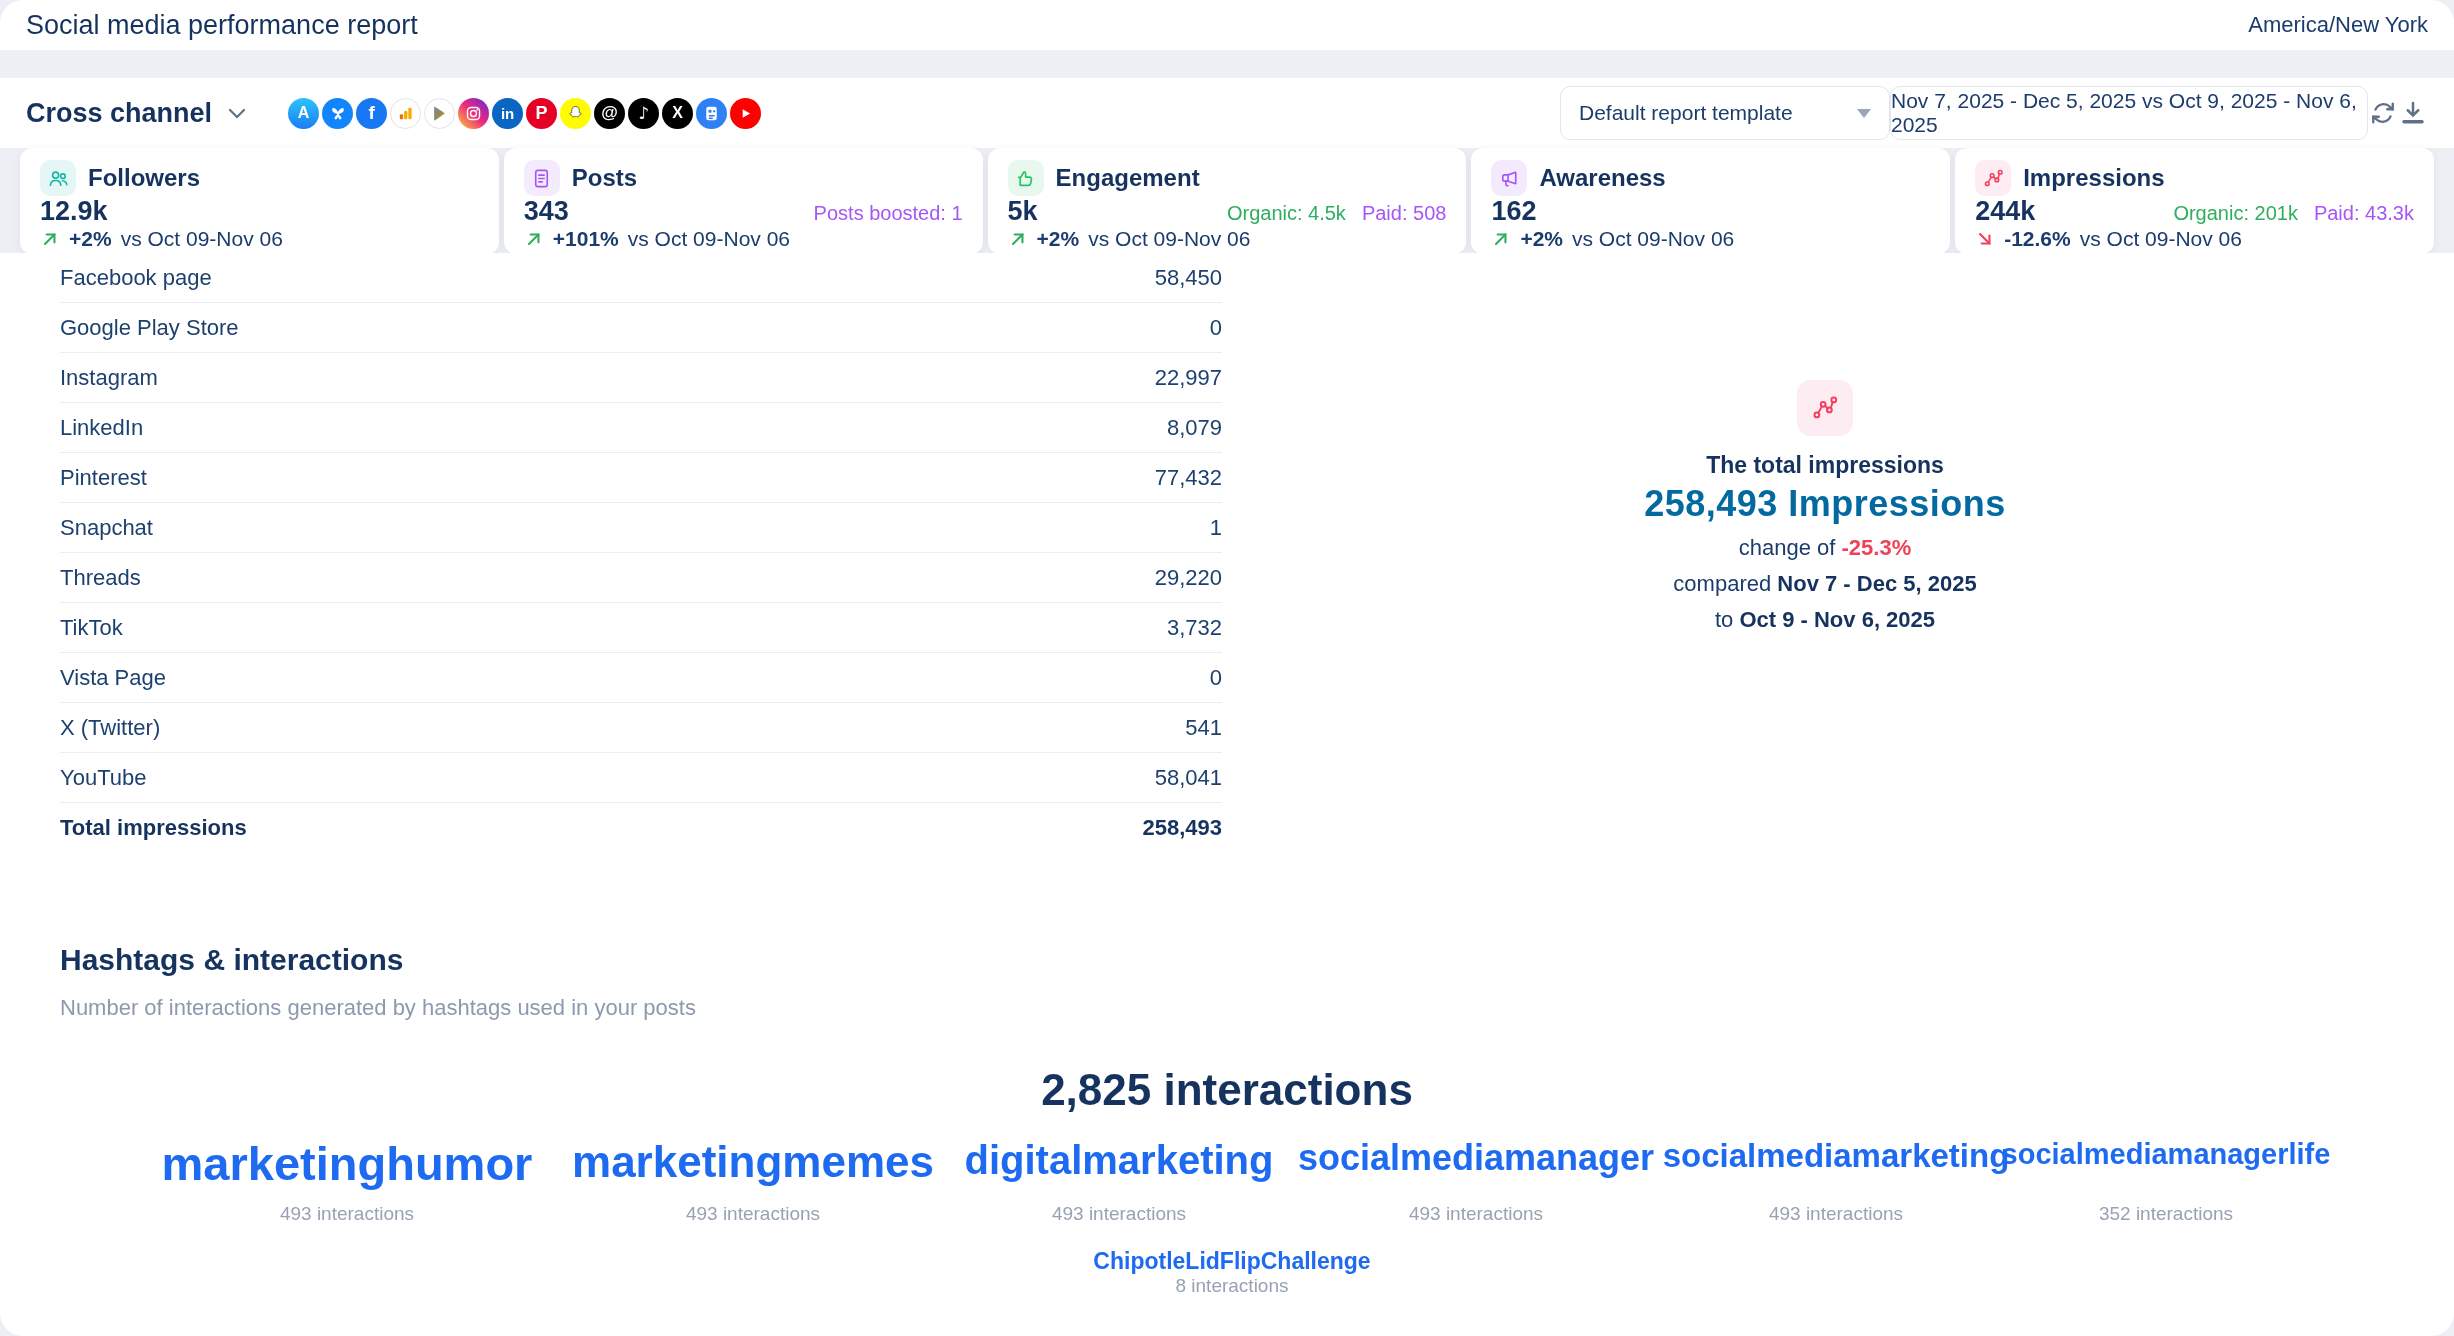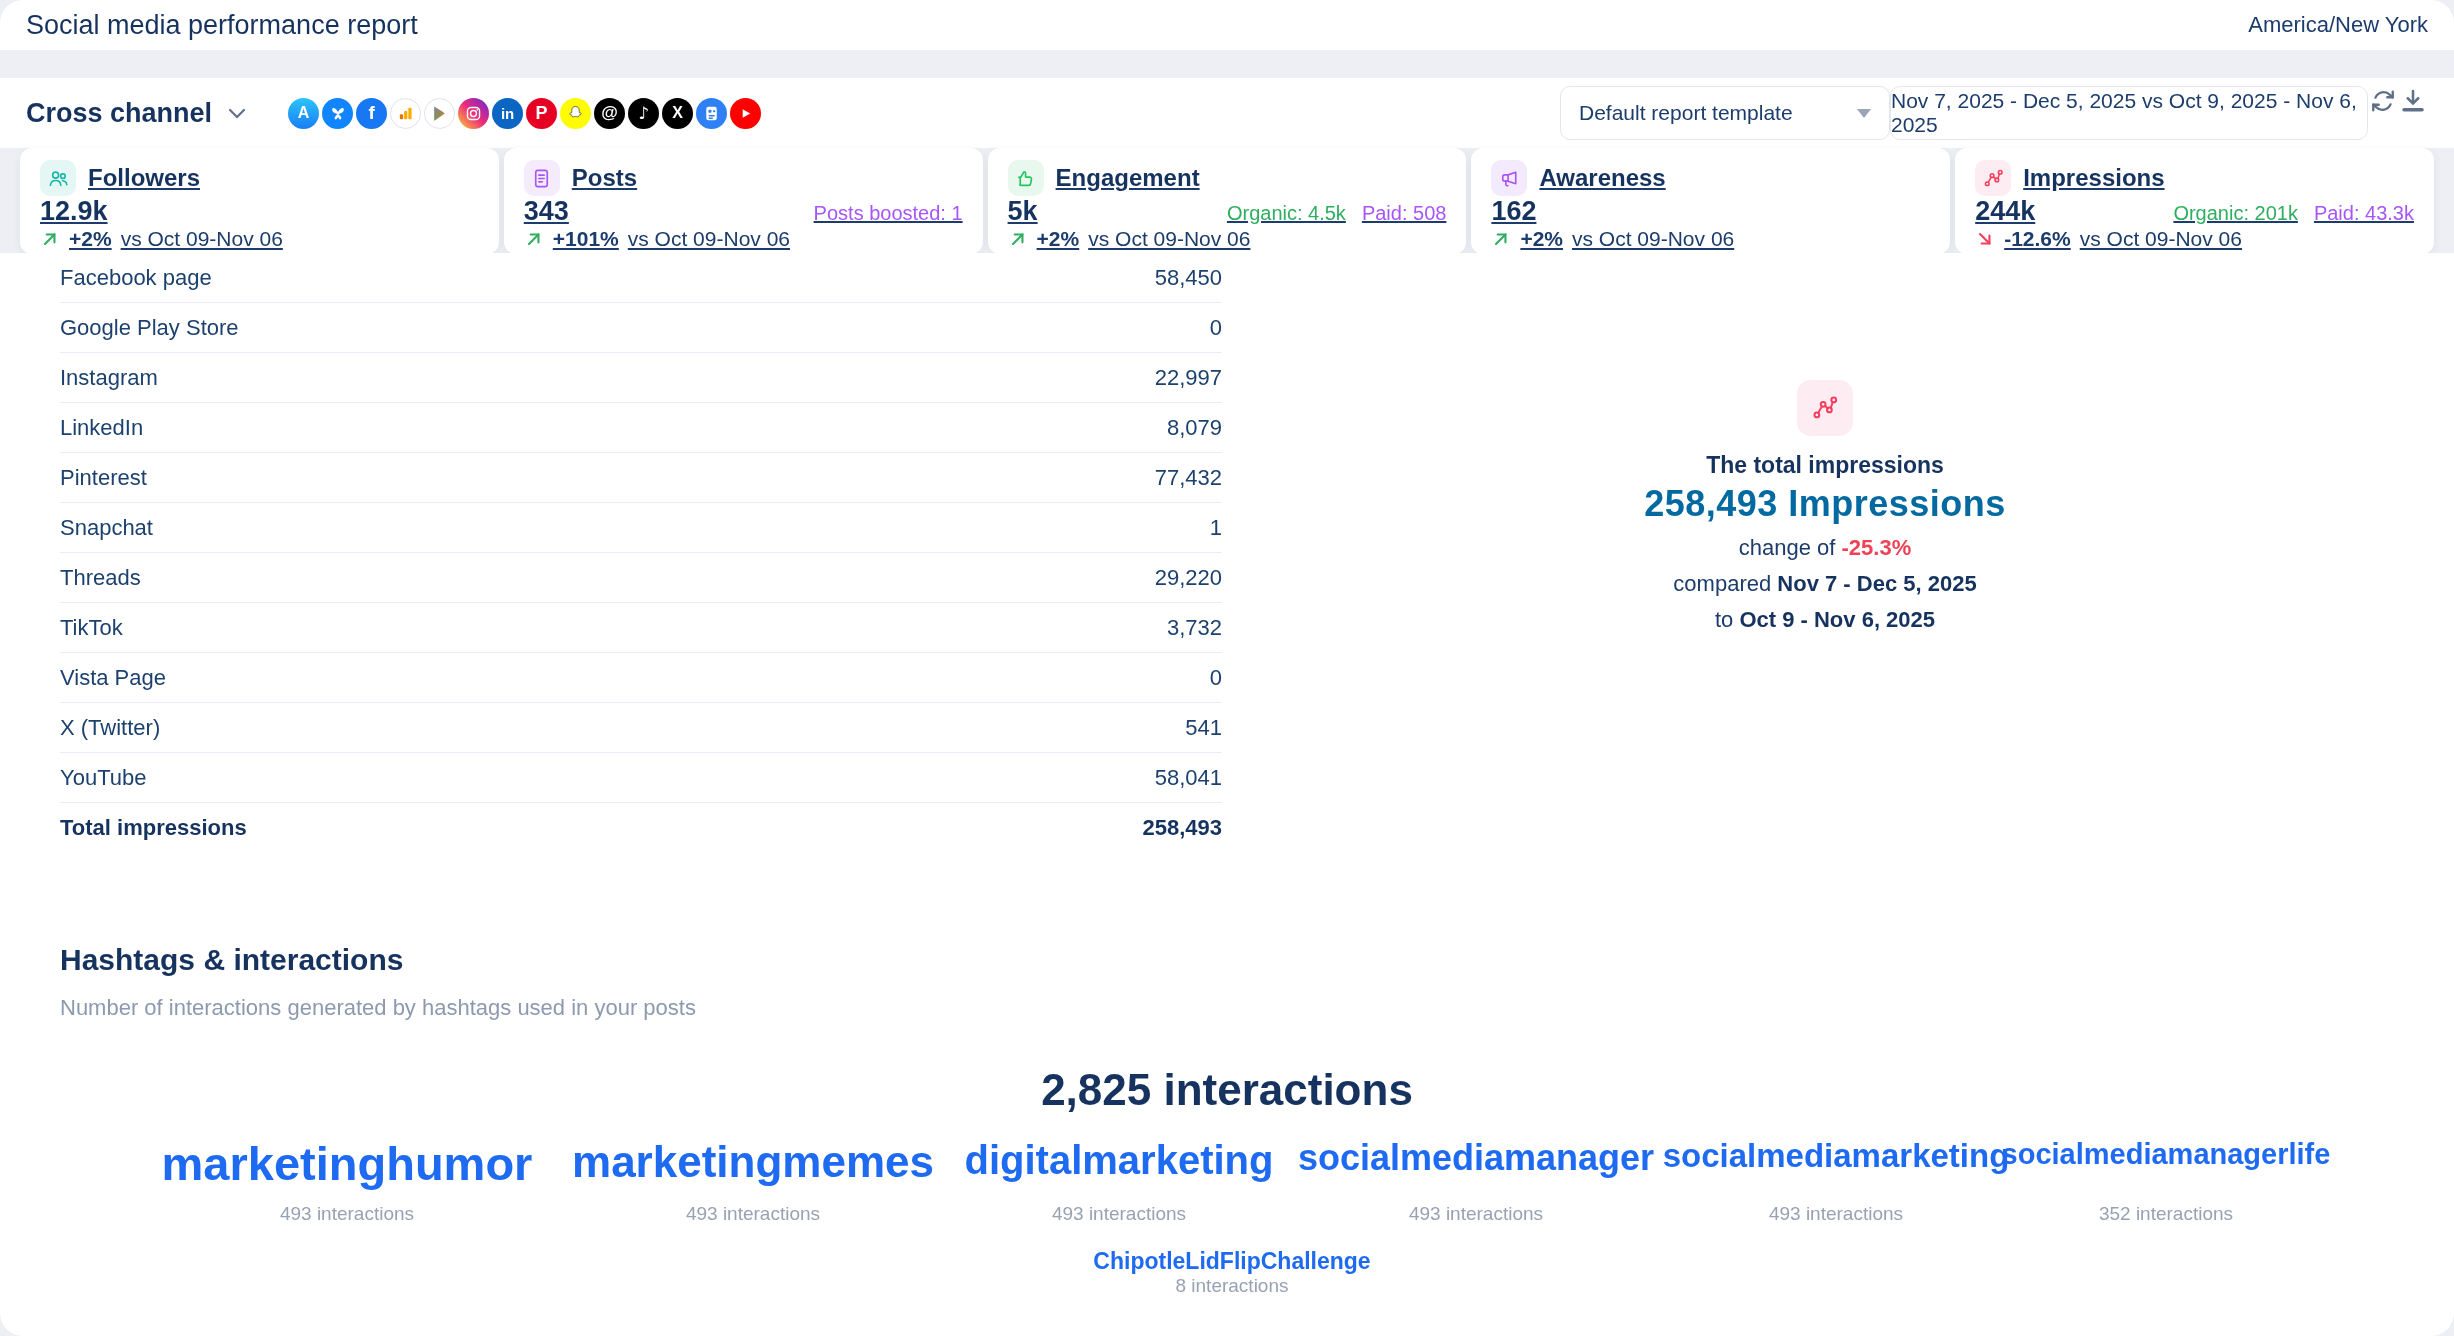--- a/index.html
+++ b/index.html
@@ -16,30 +16,30 @@
   
   .toolbar { position:absolute; top:78px; left:0; right:0; height:70px; background:#ffffff;
     display:flex; align-items:center; justify-content:space-between; padding:0 26px; }
   .toolbar-left { display:flex; align-items:center; gap:14px; }
   .channel-btn { display:flex; align-items:center; gap:16px; cursor:pointer; }
   .channel-label { font-size:27px; font-weight:700; color:#16335f; }
   .chips { display:flex; align-items:center; gap:3px; margin-left:28px; }
   .chip { width:31px; height:31px; border-radius:50%; display:flex; align-items:center; justify-content:center;
     color:#fff; font-weight:700; font-size:16px; flex:0 0 auto; }
   .chip.bordered { background:#fff; border:1px solid #dfe3ea; }
-  .toolbar-right { display:flex; align-items:flex-start; }
+  .toolbar-right { display:flex; align-items:center; }
   .select-box { width:330px; height:54px; border:1px solid #e2e7ee; border-radius:10px; background:#fff;
     display:flex; align-items:center; justify-content:space-between; padding:0 18px; font-size:21px; color:#1b3c6c; cursor:pointer; }
   .caret { width:0; height:0; border-left:7px solid transparent; border-right:7px solid transparent; border-top:9px solid #9aa5b8; }
   .date-box { width:478px; height:54px; border:1px solid #e2e7ee; border-radius:10px; background:#fff;
     display:flex; align-items:center; justify-content:center; font-size:21px; color:#1b3c6c; cursor:pointer; }
   .tool-icon { width:30px; height:30px; color:#5f7088; cursor:pointer; }
 
   
-  .cards { position:absolute; top:148px; left:0; right:0; height:106px; display:flex; gap:5px; padding:0 20px;text-decoration:underline; }
+  .cards { position:absolute; top:148px; left:0; right:0; height:106px; display:flex; gap:5px; padding:0 20px; }
   .card { flex:1 1 0; background:#fff; border-radius:12px; box-shadow:0 2px 8px rgba(24,50,100,.07);
     padding:12px 20px 12px 20px; display:flex; flex-direction:column; justify-content:space-between; }
   .card-head { display:flex; align-items:center; gap:12px; }
   .card-icon { width:36px; height:36px; border-radius:10px; display:flex; align-items:center; justify-content:center; }
   .card-title { font-size:24px; font-weight:700; color:#16335f; }
   .card-mid { display:flex; align-items:baseline; justify-content:space-between; }
   .card-value { font-size:27px; font-weight:600; color:#16335f; }
   .card-meta { display:flex; gap:16px; font-size:20px; font-weight:500; }
   .meta-green { color:#2fae5f; }
   .meta-purple { color:#a855f7; }

